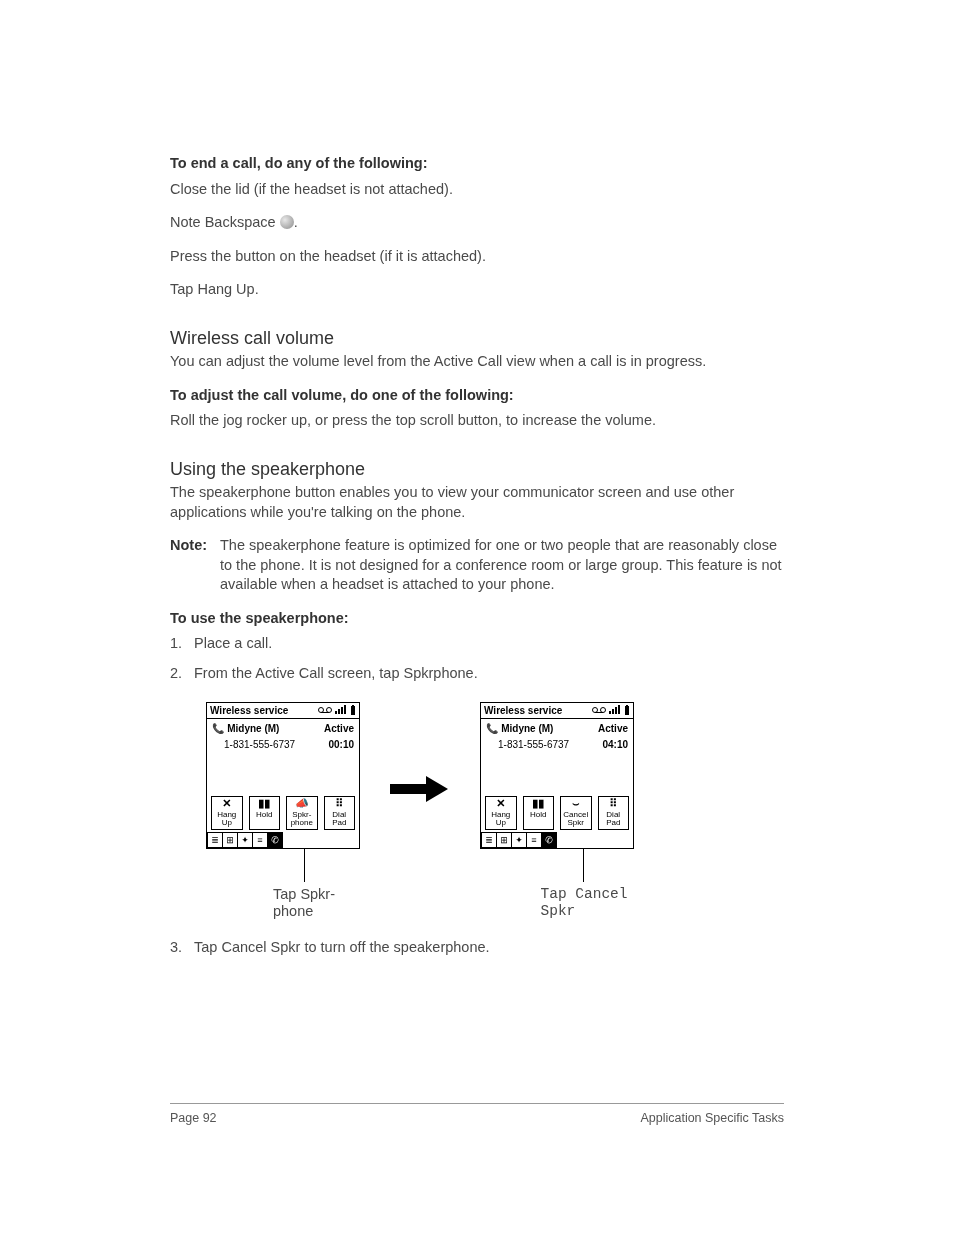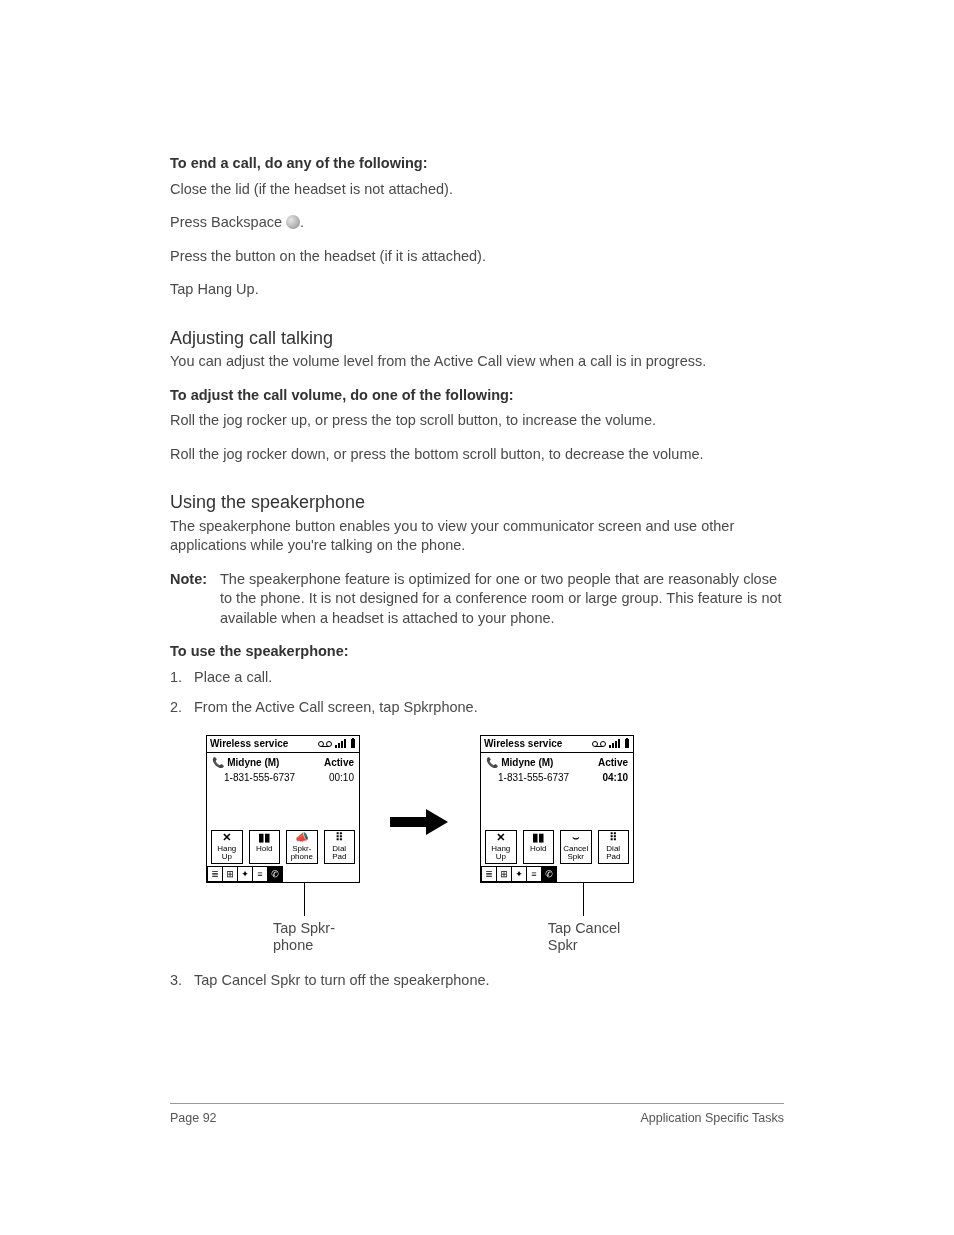--- a/index.html
+++ b/index.html
@@ -178,21 +178,21 @@
     width: 1px;
     height: 34px;
     background: #000;
   }
   .callout .txt {
     margin-top: 4px;
     line-height: 1.15;
   }
   .phone-col { display: flex; flex-direction: column; align-items: center; }
   .phone-col.left .callout { margin-left: 42px; }
-  .phone-col.right .callout { margin-left: 54px; }
+  .phone-col.right .callout { margin-left: 54px; font-family: Liberation Mono, monospace; }
 
   .footer {
     position: absolute;
     left: 170px;
     right: 170px;
     bottom: 108px;
     border-top: 1px solid #999;
     padding-top: 6px;
     display: flex;
     justify-content: space-between;
@@ -202,31 +202,30 @@
   svg { display: block; }
 </style>
 </head>
 <body>
 
 <div class="page">
 
   <p class="subhead">To end a call, do any of the following:</p>
   <p class="para indent">Close the lid (if the headset is not attached).</p>
   <p class="para indent">
-    <span>Press Backspace</span>
+    <span>Note Backspace</span>
     <span class="backspace-icon"></span><span>.</span>
   </p>
   <p class="para indent">Press the button on the headset (if it is attached).</p>
   <p class="para indent">Tap Hang Up.</p>
 
-  <h2 class="sect">Adjusting call talking</h2>
+  <h2 class="sect">Wireless call volume</h2>
   <p class="para">You can adjust the volume level from the Active Call view when a call is in progress.</p>
   <p class="subhead">To adjust the call volume, do one of the following:</p>
   <p class="para indent">Roll the jog rocker up, or press the top scroll button, to increase the volume.</p>
-  <p class="para indent">Roll the jog rocker down, or press the bottom scroll button, to decrease the volume.</p>
 
   <h2 class="sect">Using the speakerphone</h2>
   <p class="para">The speakerphone button enables you to view your communicator screen and use other applications while you're talking on the phone.</p>
 
   <div class="note-row">
     <div class="note-label">Note:</div>
     <div>The speakerphone feature is optimized for one or two people that are reasonably close to the phone. It is not designed for a conference room or large group. This feature is not available when a headset is attached to your phone.</div>
   </div>
 
   <p class="subhead">To use the speakerphone:</p>
@@ -269,21 +268,21 @@
                 </svg>
               </span>
           </span>
         </div>
         <div class="row first">
           <span><span>📞</span> <span>Midyne (M)</span></span>
           <span>Active</span>
         </div>
         <div class="row">
           <span style="padding-left:12px">1-831-555-6737</span>
-          <span style="font-weight:400">00:10</span>
+          <span style="font-weight:700">00:10</span>
         </div>
         <div class="body-pad"></div>
         <div class="btn-bar">
           <div class="pbtn">
               <span class="ico">✕</span>
               <span style="white-space:pre-line">Hang
 Up</span>
             </div>
           <div class="pbtn">
               <span class="ico">▮▮</span>

